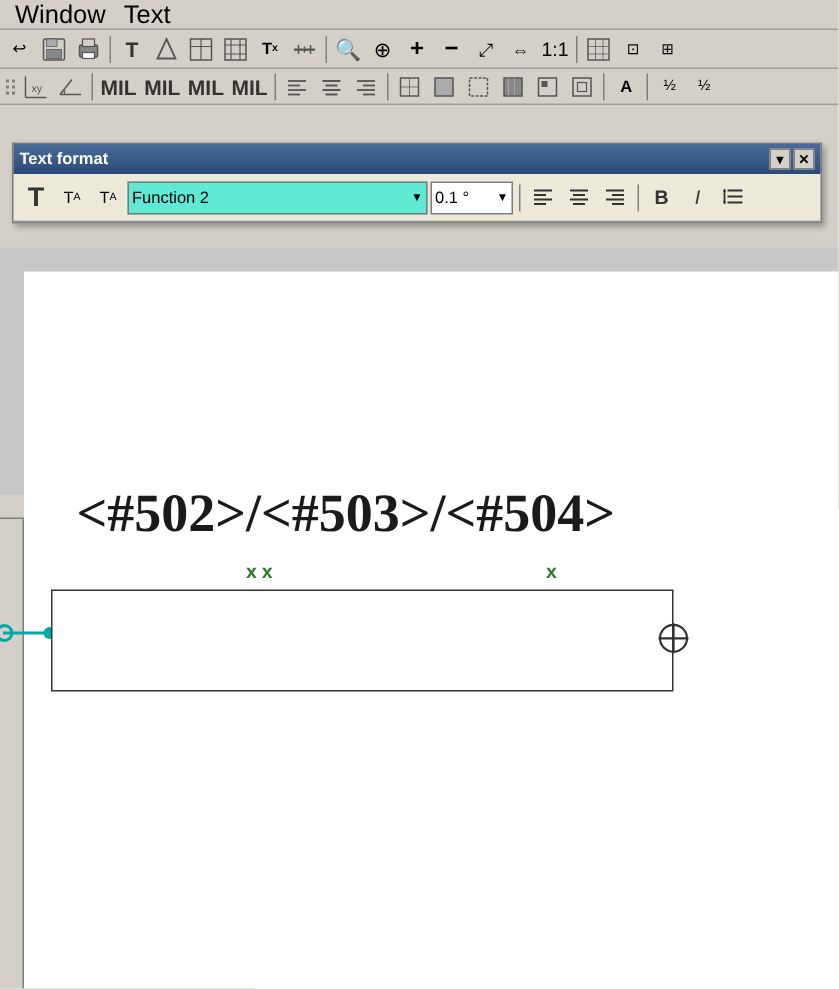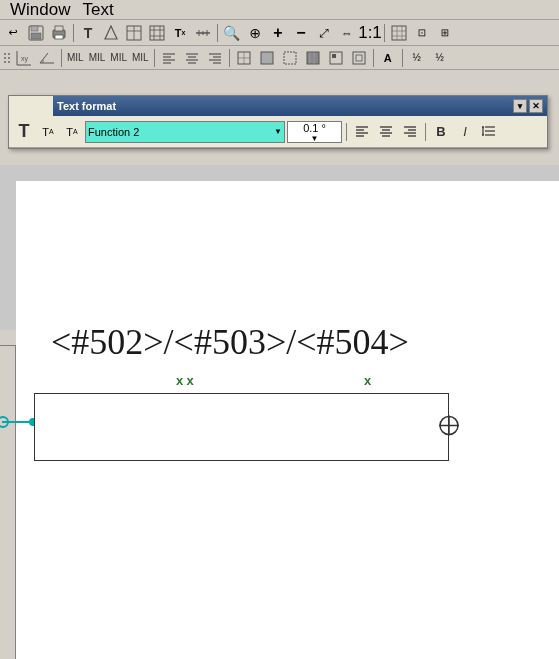--- a/index.html
+++ b/index.html
@@ -60,23 +60,24 @@
     .toolbar-row2 {
       display: flex;
       align-items: center;
       background: #d4d0c8;
       border-bottom: 1px solid #a0a0a0;
       padding: 1px 2px;
       height: 24px;
       gap: 1px;
     }
     .label-sm {
-      font-size: 10px;
+      font-size: 14px;
       padding: 0 2px;
       color: #333;
+      font-weight: bold;
     }
 
     
     .panel {
       position: absolute;
       top: 95px;
       left: 8px;
       width: 540px;
       background: #ece9d8;
       border: 1px solid #7b7b7b;
@@ -86,21 +87,20 @@
     .panel-title-bar {
       display: flex;
       align-items: center;
       justify-content: space-between;
       background: linear-gradient(to bottom, #4a6a9a, #2a4a7a);
       color: white;
       padding: 2px 4px;
       height: 20px;
       font-size: 11px;
       font-weight: bold;
-      margin-left: 44px;
     }
     .panel-title-controls {
       display: flex;
       gap: 2px;
     }
     .panel-ctrl-btn {
       width: 14px;
       height: 14px;
       background: #d4d0c8;
       border: 1px solid #808080;
@@ -150,21 +150,20 @@
       height: 22px;
       border: 1px solid #7b7b7b;
       background: white;
       font-size: 11px;
       padding: 0 2px;
       width: 55px;
       display: flex;
       align-items: center;
       justify-content: space-between;
       cursor: pointer;
-      flex-direction: column;
     }
 
     .align-btn {
       width: 22px;
       height: 22px;
       border: 1px solid transparent;
       background: transparent;
       display: flex;
       align-items: center;
       justify-content: center;
@@ -191,21 +190,21 @@
       width: 100%;
       height: 100%;
       background: white;
     }
 
     .text-annotation {
       position: absolute;
       top: 140px;
       left: 35px;
       font-size: 36px;
-      font-weight: normal;
+      font-weight: bold;
       color: #1a1a1a;
       font-family: serif;
     }
 
     
     .ruler-h {
       position: absolute;
       top: 165px;
       left: 0;
       right: 0;
@@ -300,21 +299,21 @@
       <line x1="12" y1="5" x2="12" y2="11" stroke="#555" stroke-width="1"></line>
     </svg>
   </div>
   <div class="toolbar-separator"></div>
   <div class="toolbar-btn" style="font-size:14px;">🔍</div>
   <div class="toolbar-btn" style="font-size:14px;">⊕</div>
   <div class="toolbar-btn" style="font-size:16px;font-weight:bold;">+</div>
   <div class="toolbar-btn" style="font-size:16px;font-weight:bold;">−</div>
   <div class="toolbar-btn" style="font-size:12px;">⤢</div>
   <div class="toolbar-btn" style="font-size:12px;">⇔</div>
-  <div class="toolbar-btn" style="font-size:17px;">1:1</div>
+  <div class="toolbar-btn" style="font-size:13px;">1:1</div>
   <div class="toolbar-separator"></div>
   <div class="toolbar-btn">
     <svg width="16" height="16" viewBox="0 0 16 16">
       <rect x="1" y="1" width="14" height="14" fill="none" stroke="#555" stroke-width="1"></rect>
       <line x1="6" y1="1" x2="6" y2="15" stroke="#555" stroke-width="0.5"></line>
       <line x1="11" y1="1" x2="11" y2="15" stroke="#555" stroke-width="0.5"></line>
       <line x1="1" y1="6" x2="15" y2="6" stroke="#555" stroke-width="0.5"></line>
       <line x1="1" y1="11" x2="15" y2="11" stroke="#555" stroke-width="0.5"></line>
     </svg>
   </div>
@@ -504,21 +503,21 @@
   <div class="ruler-h"></div>
 
   <div class="ruler-v"></div>
 
   <div class="drawing-area" style="margin-left:16px;margin-top:16px;width:calc(100% - 16px);height:calc(100% - 16px);background:white;">
 
     <div class="text-annotation">
       &lt;#502&gt;/&lt;#503&gt;/&lt;#504&gt;
     </div>
 
-    <div style="position:absolute;top:192px;left:160px;">
+    <div style="position:absolute;top:192px;left:148px;">
       <span style="color:#2a7a2a;font-size:13px;font-weight:bold;">x</span>
       <span style="color:#2a7a2a;font-size:13px;font-weight:bold;">x</span>
     </div>
 
     <div style="position:absolute;top:192px;left:348px;">
       <span style="color:#2a7a2a;font-size:13px;font-weight:bold;">x</span>
     </div>
 
     <div style="position:absolute;top:212px;left:18px;">
 

